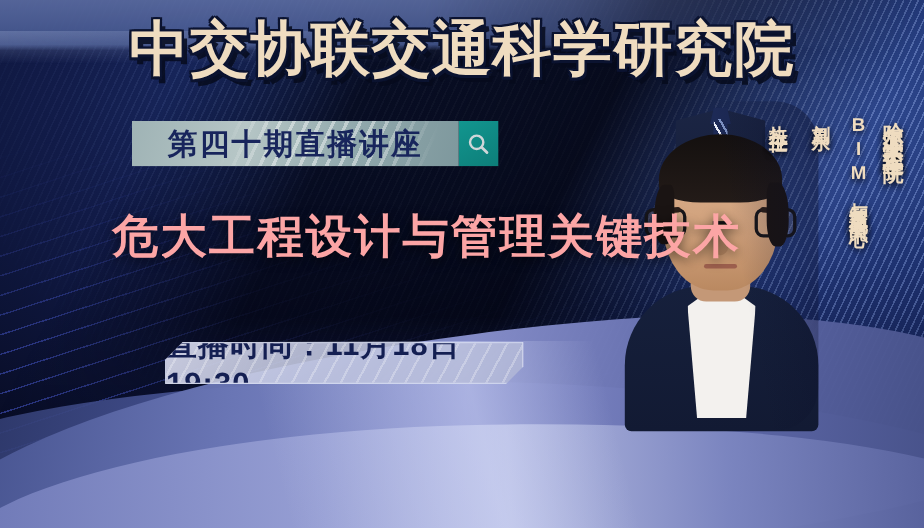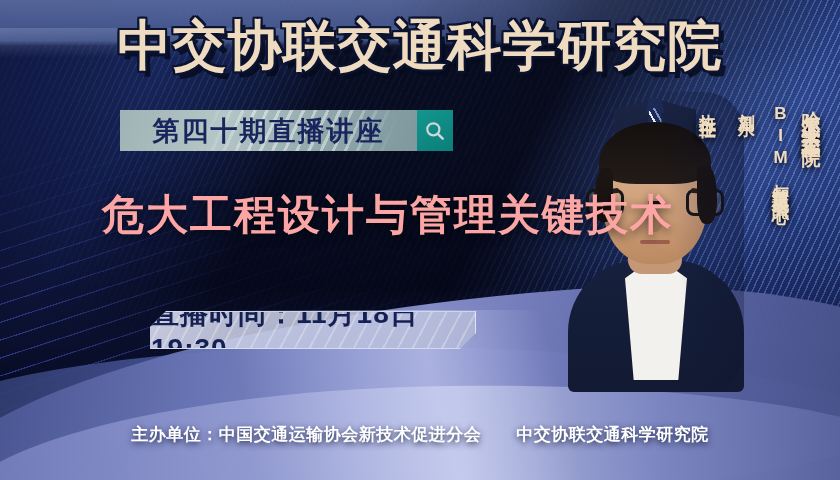--- a/index.html
+++ b/index.html
@@ -278,15 +278,14 @@
     <span class="time-pill-text">直播时间：11月18日19:30</span>
   </div>
 
   <div class="vcol vcol-org">哈尔滨工业大学土木工程学院</div>
   <div class="vcol vcol-center">BIM与智慧工地研究中心</div>
   <div class="vcol vcol-name">
     <span>刘昌永</span>
     <span>执行主任</span>
   </div>
 
-  <div class="footer">主办单位：中国交通运输协会新技术促进分会　　中交协联交通科学研究院</div>
 
 </div>
 
 </body></html>

